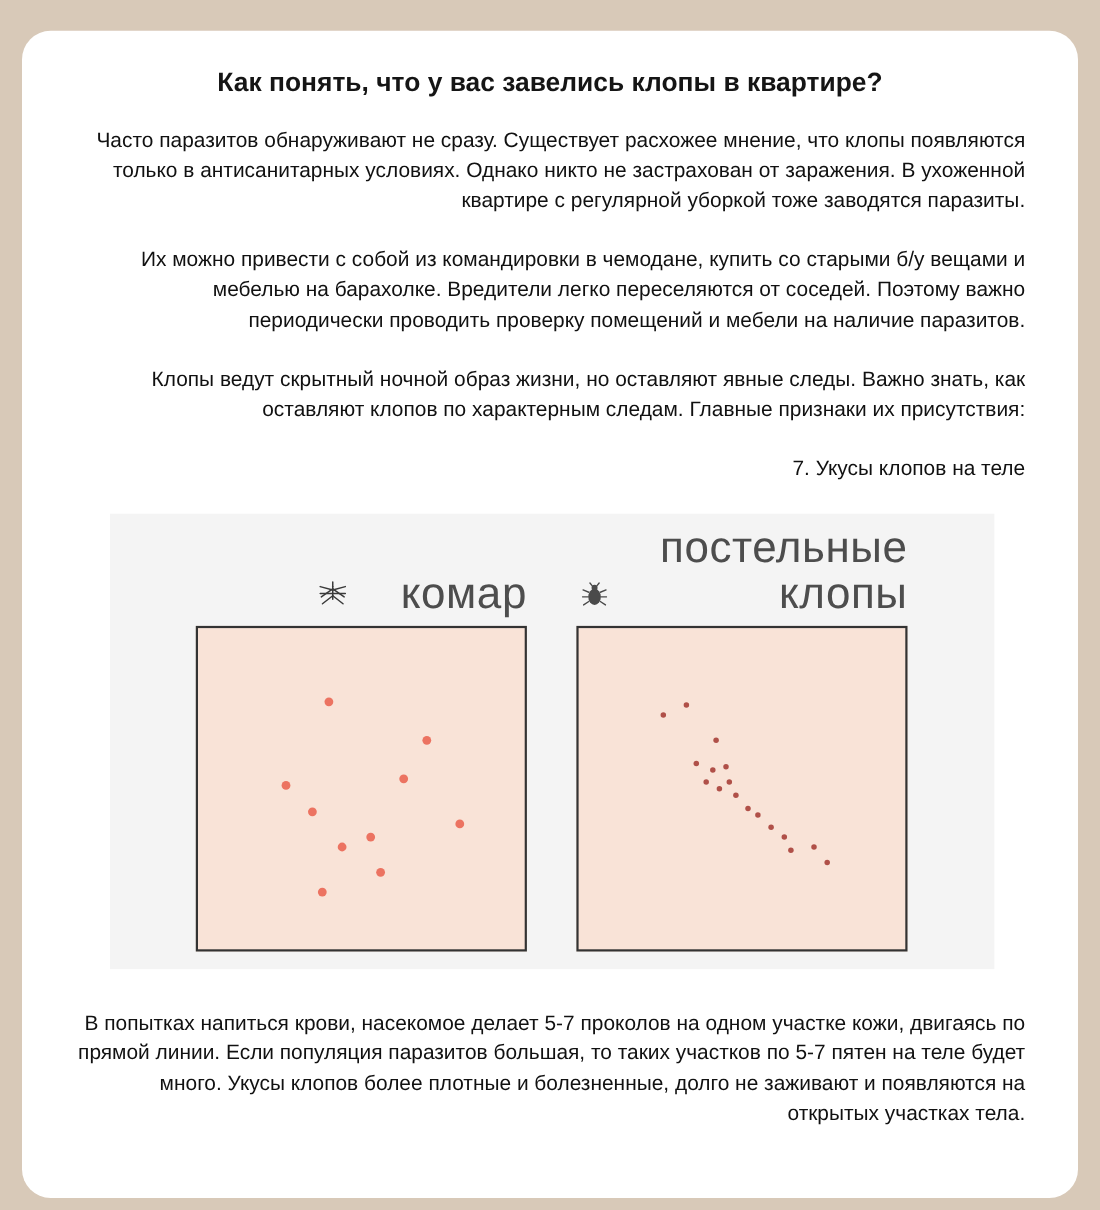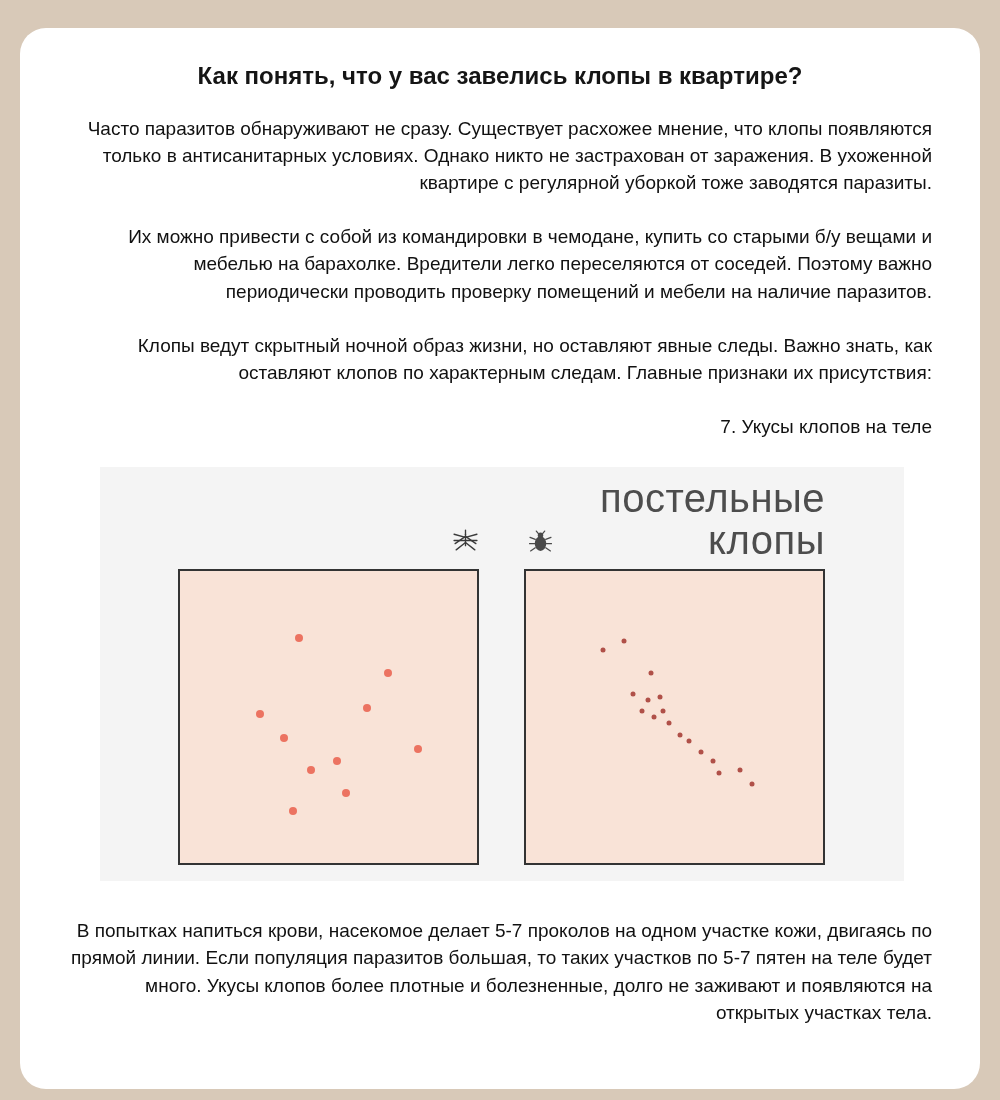--- a/index.html
+++ b/index.html
@@ -124,20 +124,21 @@
                 <line x1="13" y1="8" x2="23" y2="15"></line>
                 <line x1="13" y1="9" x2="2" y2="6"></line>
                 <line x1="13" y1="12" x2="2" y2="12"></line>
                 <line x1="13" y1="14" x2="4" y2="21"></line>
                 <line x1="13" y1="9" x2="24" y2="6"></line>
                 <line x1="13" y1="12" x2="24" y2="12"></line>
                 <line x1="13" y1="14" x2="22" y2="21"></line>
               </g>
             </svg>
           </span>
+          <span class="panel-label">комар</span>
         </div>
         <div class="bite-box">
             <span class="dot dot-mosquito" style="left: 40%; top: 23%;"></span>
             <span class="dot dot-mosquito" style="left: 70%; top: 35%;"></span>
             <span class="dot dot-mosquito" style="left: 27%; top: 49%;"></span>
             <span class="dot dot-mosquito" style="left: 63%; top: 47%;"></span>
             <span class="dot dot-mosquito" style="left: 35%; top: 57%;"></span>
             <span class="dot dot-mosquito" style="left: 80%; top: 61%;"></span>
             <span class="dot dot-mosquito" style="left: 53%; top: 65%;"></span>
             <span class="dot dot-mosquito" style="left: 44%; top: 68%;"></span>

